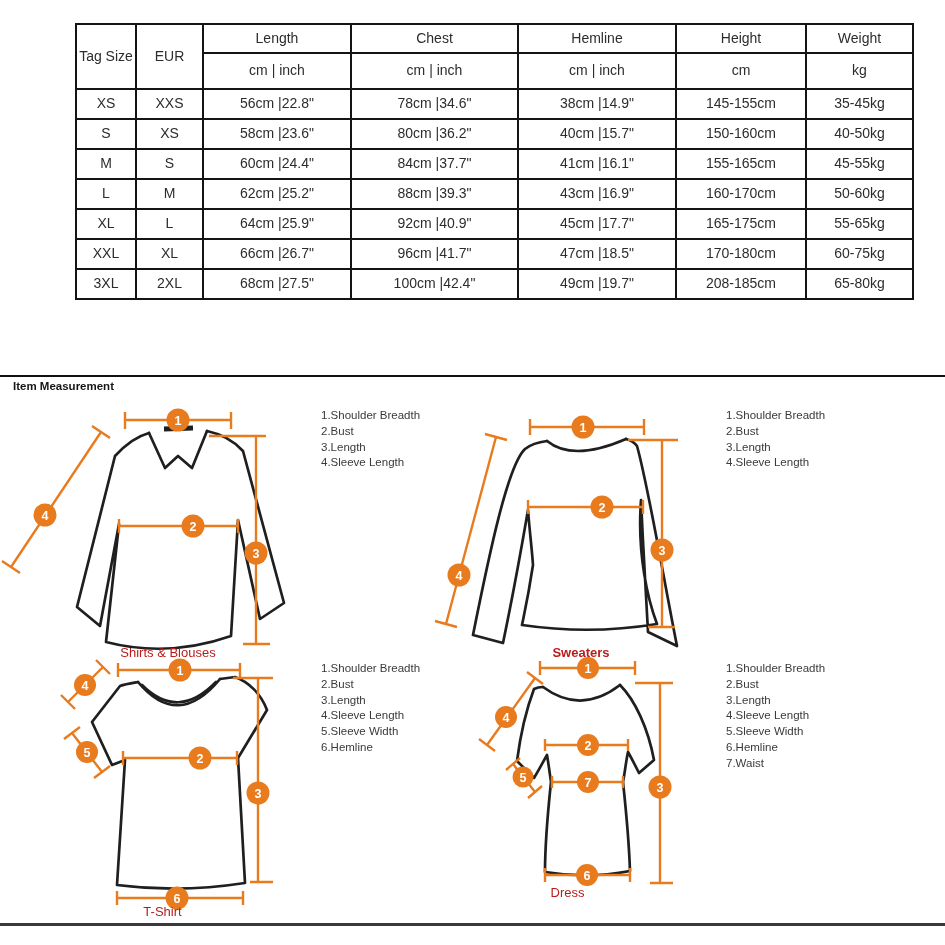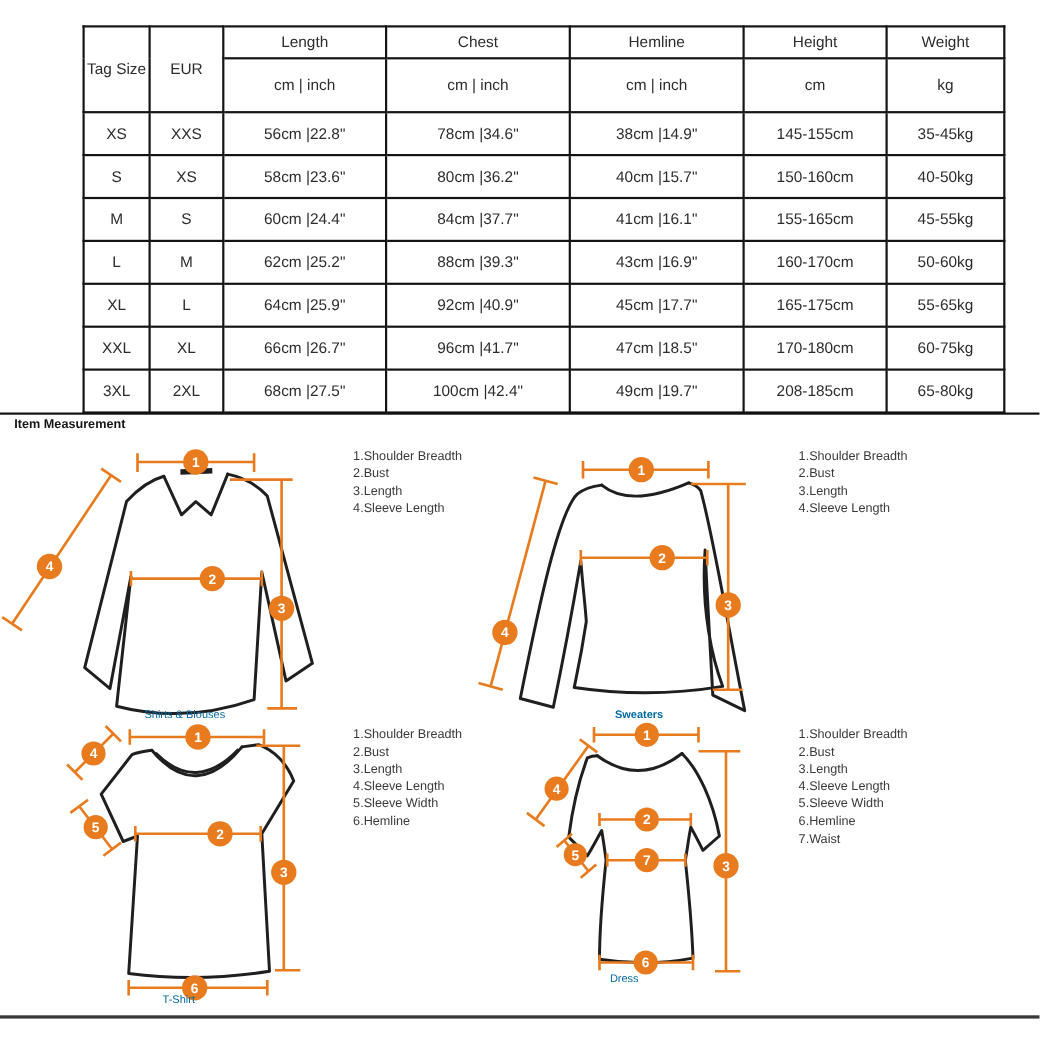--- a/index.html
+++ b/index.html
@@ -14,35 +14,35 @@
   table.size-table {
     position:absolute; left:75px; top:23px; width:839px;
     border-collapse:collapse; table-layout:fixed;
   }
   .size-table th, .size-table td {
     border:2px solid #141414; font-weight:400; font-size:14px;
     text-align:center; vertical-align:middle; color:#2c2c2c; padding:0 2px;
     line-height:1.25;
   }
   .size-table thead tr.h1 th { height:29px; }
-  .size-table thead tr.h2 th { height:49px;text-align:center; }
-  .size-table tbody tr { height:39px; }
+  .size-table thead tr.h2 th { height:36px;text-align:center; }
+  .size-table tbody tr { height:30px; }
 
   
   .divider-top { position:absolute; left:0; top:375px; width:945px; height:2px; background:#101010; }
   .divider-bottom { position:absolute; left:0; top:923px; width:945px; height:3px; background:#3a3a3a; }
   .section-title { position:absolute; left:13px; top:380px; font-size:11.5px; font-weight:700; color:#161616; }
 
   .mlist { position:absolute; font-size:11.5px; line-height:15.8px; color:#3a3a3a;margin-left:6px; }
   .mlist-1 { left:315px; top:408px; }
   .mlist-2 { left:720px; top:408px; }
   .mlist-3 { left:315px; top:661px; }
   .mlist-4 { left:720px; top:661px; }
 
-  .caption { position:absolute; font-size:10px; color:#0369a1; text-align:center; }
+  .caption { position:absolute; font-size:13px; color:#b91c1c; text-align:center; }
   .cap-shirts   { left:93px;  top:645px; width:150px; }
   .cap-sweaters { left:516px; top:645px; width:130px;font-weight:bold; }
   .cap-tshirt   { left:100px; top:904px; width:125px; }
   .cap-dress    { left:505px; top:885px; width:125px; }
 
   
   .diagram { position:absolute; overflow:visible; }
   .d-shirt   { left:0px;   top:400px; }
   .d-sweater { left:430px; top:410px; }
   .d-tshirt  { left:55px;  top:660px; }

